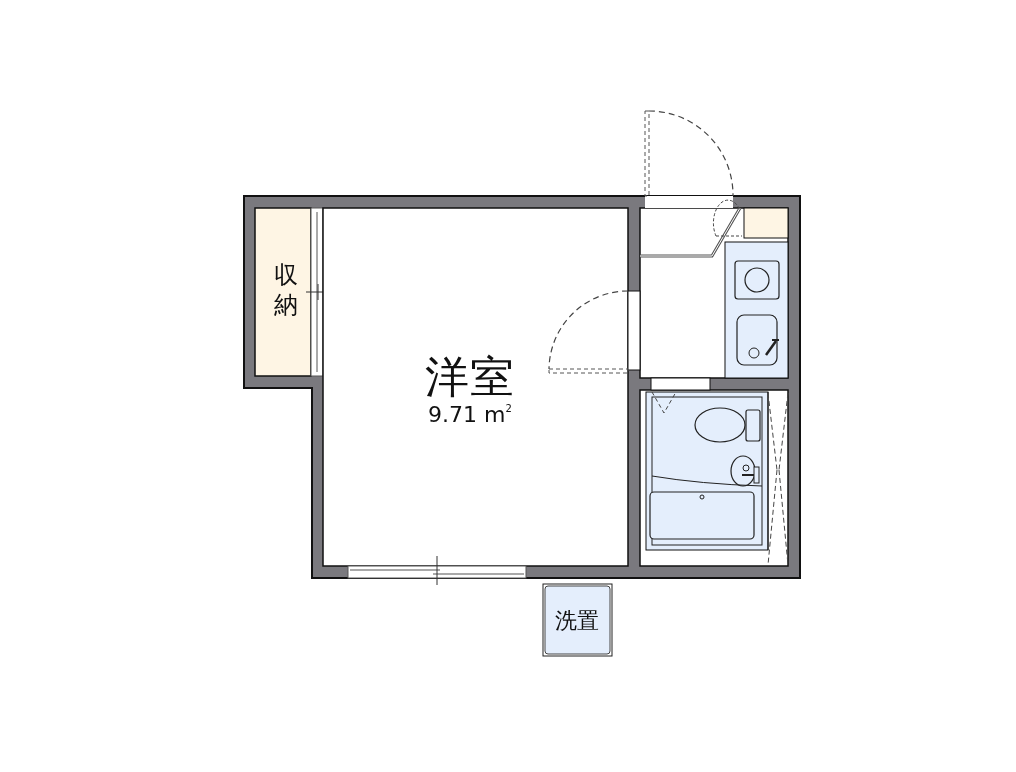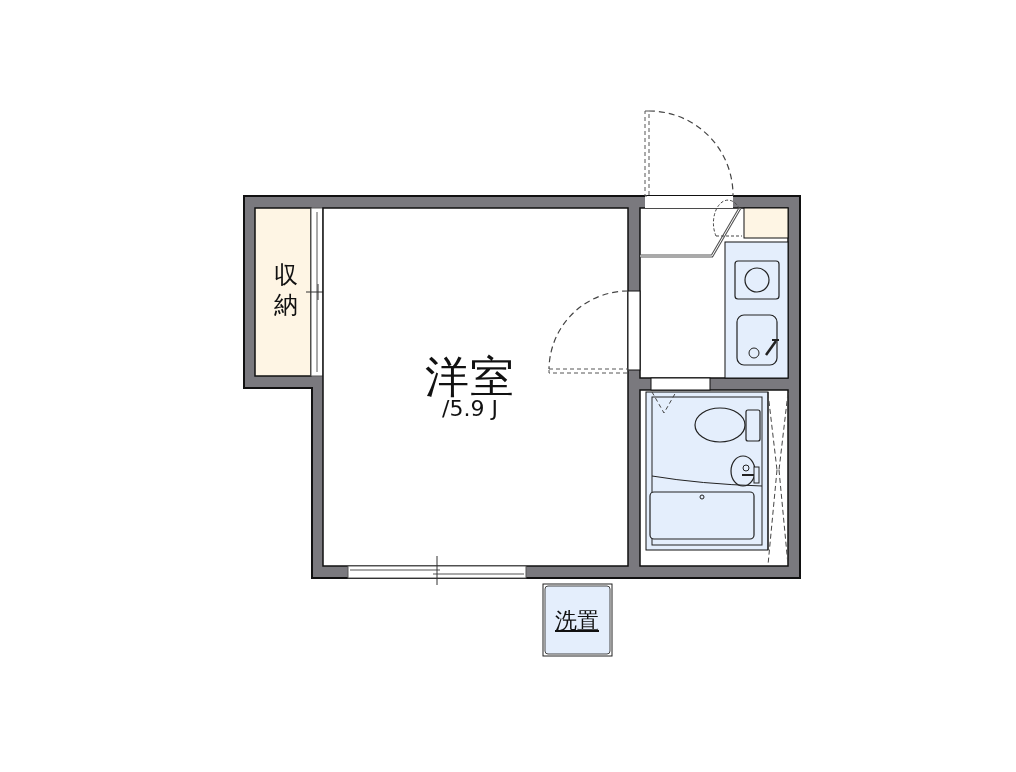--- a/index.html
+++ b/index.html
@@ -3,21 +3,21 @@
   <meta charset="utf-8">
   <style>
     html, body { margin: 0; padding: 0; background: #ffffff; }
     body { width: 1016px; height: 772px; position: relative; overflow: hidden; font-family: "DejaVu Sans", sans-serif; }
     #plan { position: absolute; left: 0; top: 0; width: 1016px; height: 772px; }
     .label { position: absolute; color: #111; text-align: center; white-space: nowrap; font-family: "DejaVu Sans", sans-serif; }
     .room-name { font-size: 44px; left: 400px; top: 348px; width: 140px; letter-spacing: 1px; }
     .area { font-size: 22px; left: 400px; top: 396px; width: 140px; line-height: 26px; }
     .area sup { font-size: 10px; vertical-align: 10px; }
     .closet-label { font-size: 24px; left: 266px; top: 260px; width: 40px; line-height: 30px; white-space: normal; }
-    .washer-label { font-size: 22px; left: 545px; top: 606px; width: 64px; text-decoration: underline; }
+    .washer-label { font-size: 22px; left: 545px; top: 606px; width: 64px; }
   </style>
 </head>
 <body>
 
 <svg id="plan" viewBox="0 0 1016 772" xmlns="http://www.w3.org/2000/svg">
 
   <g>
     <path d="M244,196 L800,196 L800,578 L312,578 L312,388 L244,388 Z" fill="#7a797e" stroke="#111" stroke-width="2"></path>
   </g>
 
@@ -95,19 +95,19 @@
     <line x1="788" y1="393" x2="779" y2="470" stroke="#444" stroke-width="1" stroke-dasharray="5,3"></line>
     <line x1="779" y1="470" x2="788" y2="565" stroke="#444" stroke-width="1" stroke-dasharray="5,3"></line>
   </g>
 
   <rect x="543" y="584" width="69" height="72" fill="#fff" stroke="#222" stroke-width="1"></rect>
   <rect x="545" y="586" width="65" height="68" rx="3" fill="#e4eefc" stroke="#444" stroke-width="1"></rect>
 </svg>
 
 <div class="label room-name">洋室</div>
 <div class="label area">
-  <div>/5.9 J</div>
+  <div><span>9.71 m</span><sup>2</sup></div>
 </div>
 <div class="label closet-label">
   <div>収</div>
   <div>納</div>
 </div>
 <div class="label washer-label">洗置</div>
 
 </body></html>

